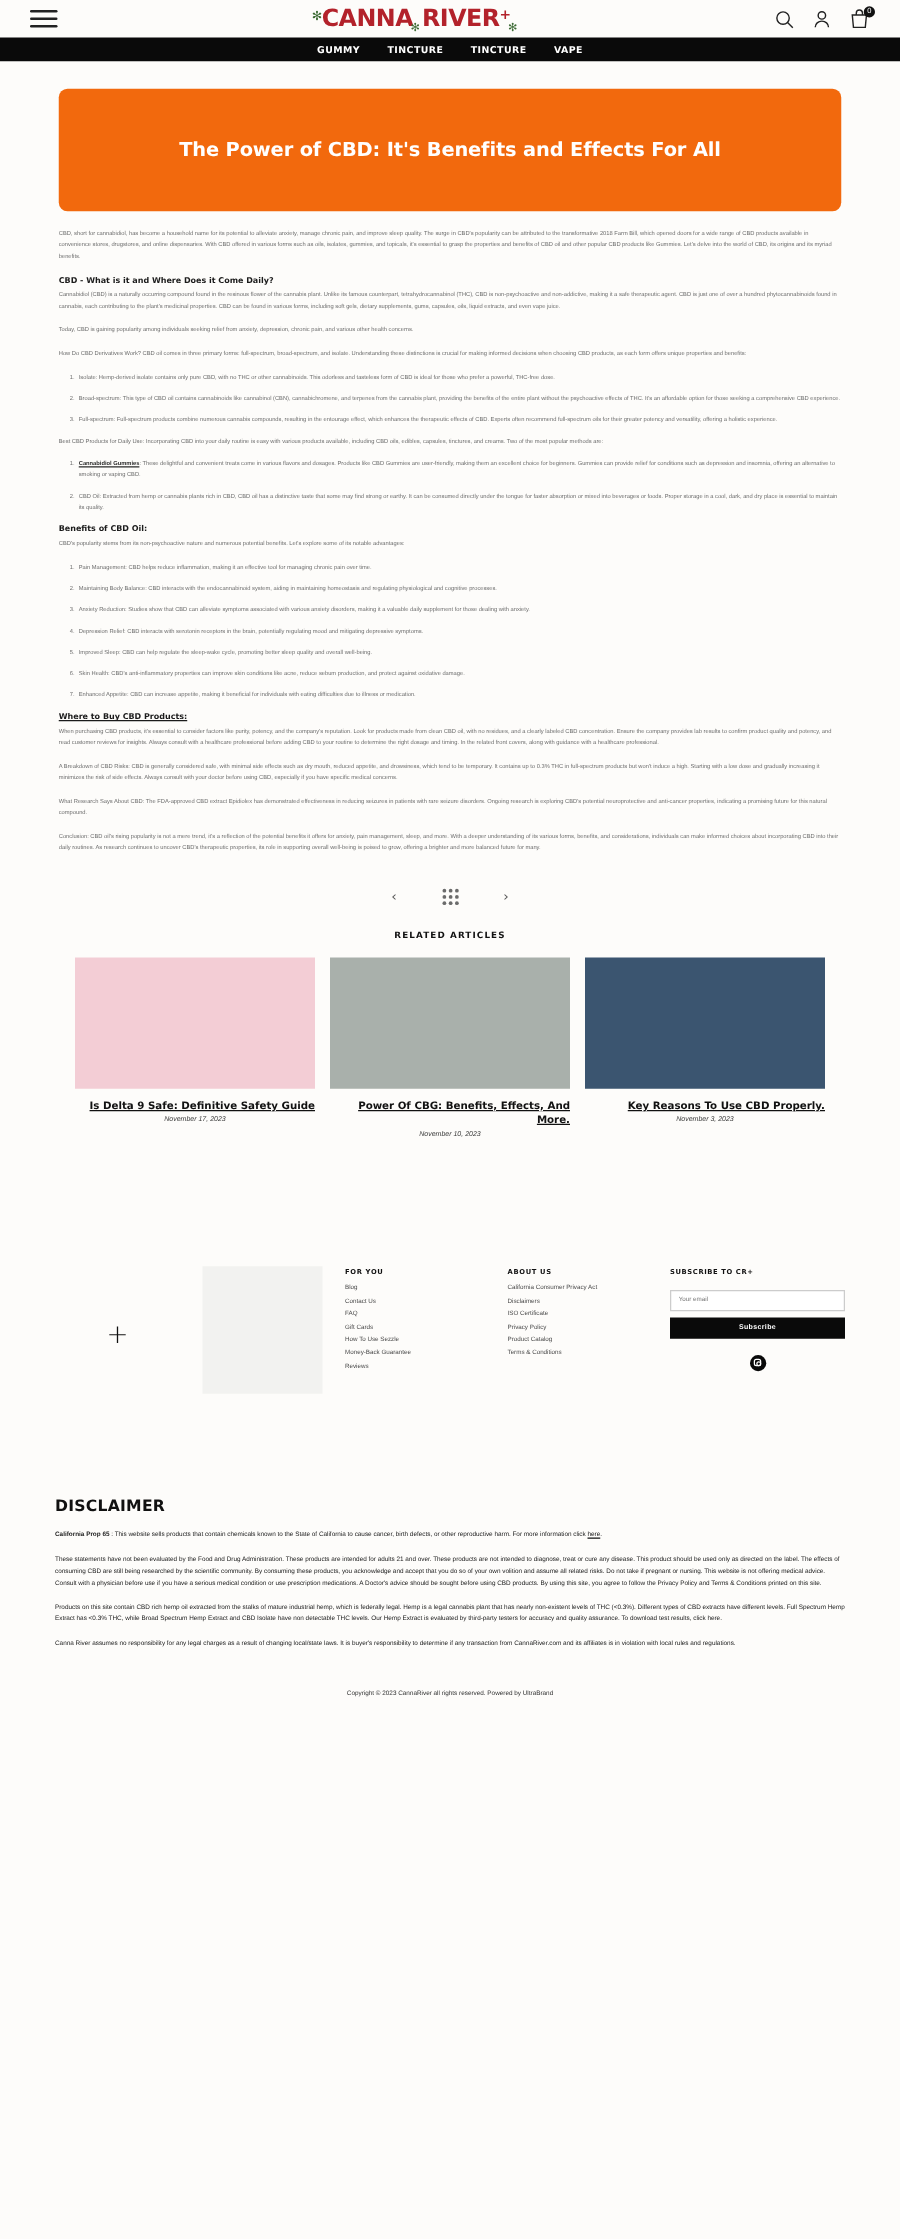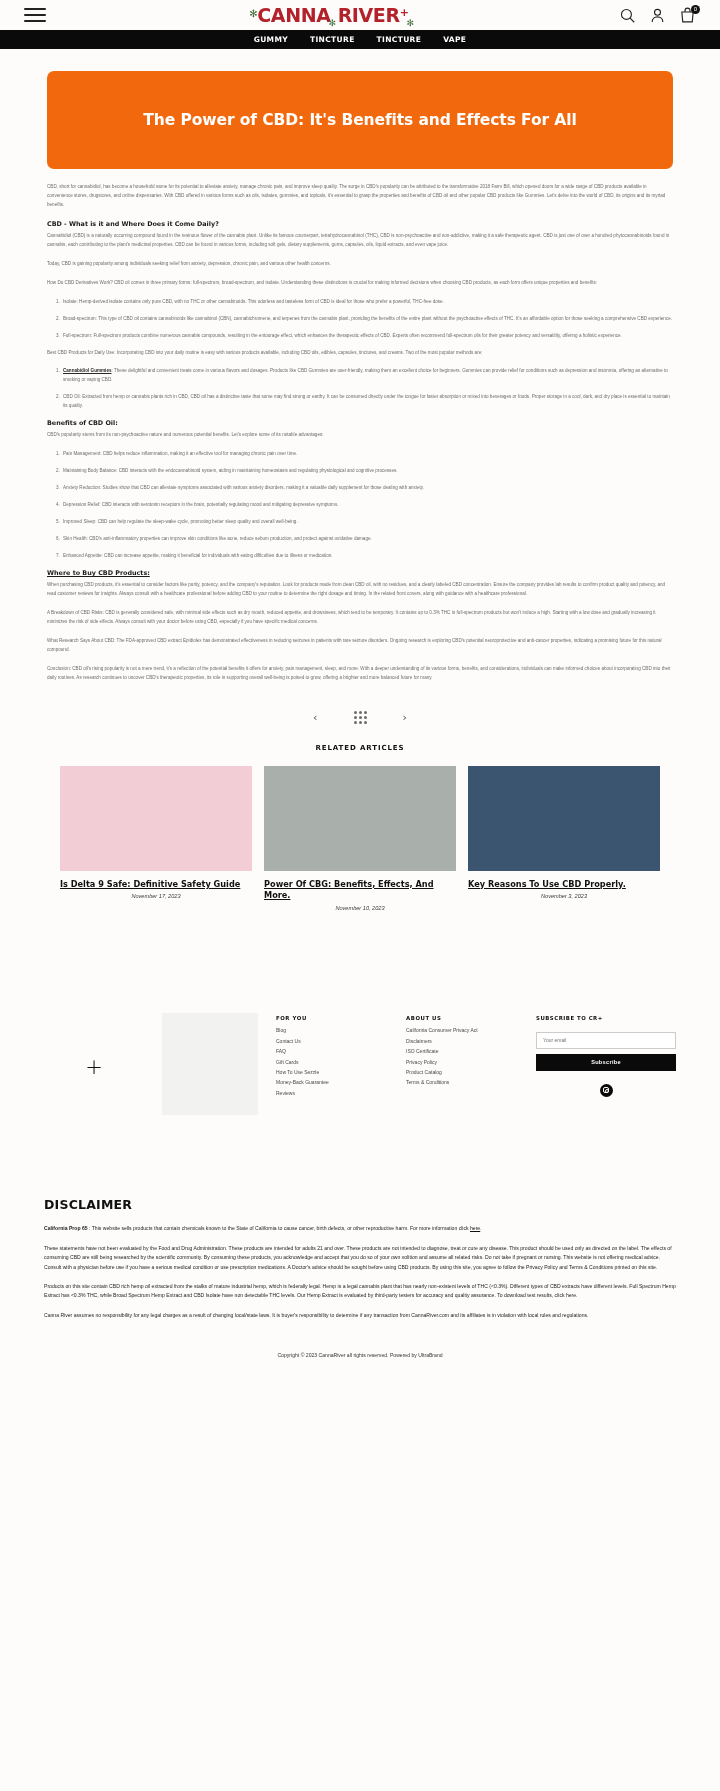--- a/index.html
+++ b/index.html
@@ -147,21 +147,21 @@
   .cards {
     display: flex;
     gap: 12px;
     padding: 0 60px;
   }
   .card { flex: 1; }
   .card .thumb { height: 105px; width: 100%; }
   .card h3 {
     font-size: 8.2px;
     font-weight: bold;
-    text-align: left;
+    text-align: right;
     margin-top: 8px;
     color: #111;
     text-decoration: underline;
     line-height: 1.45;
     font-family: "DejaVu Sans", sans-serif;
     cursor: pointer;
   }
   .card .date {
     font-size: 5.6px;
     font-style: italic;

